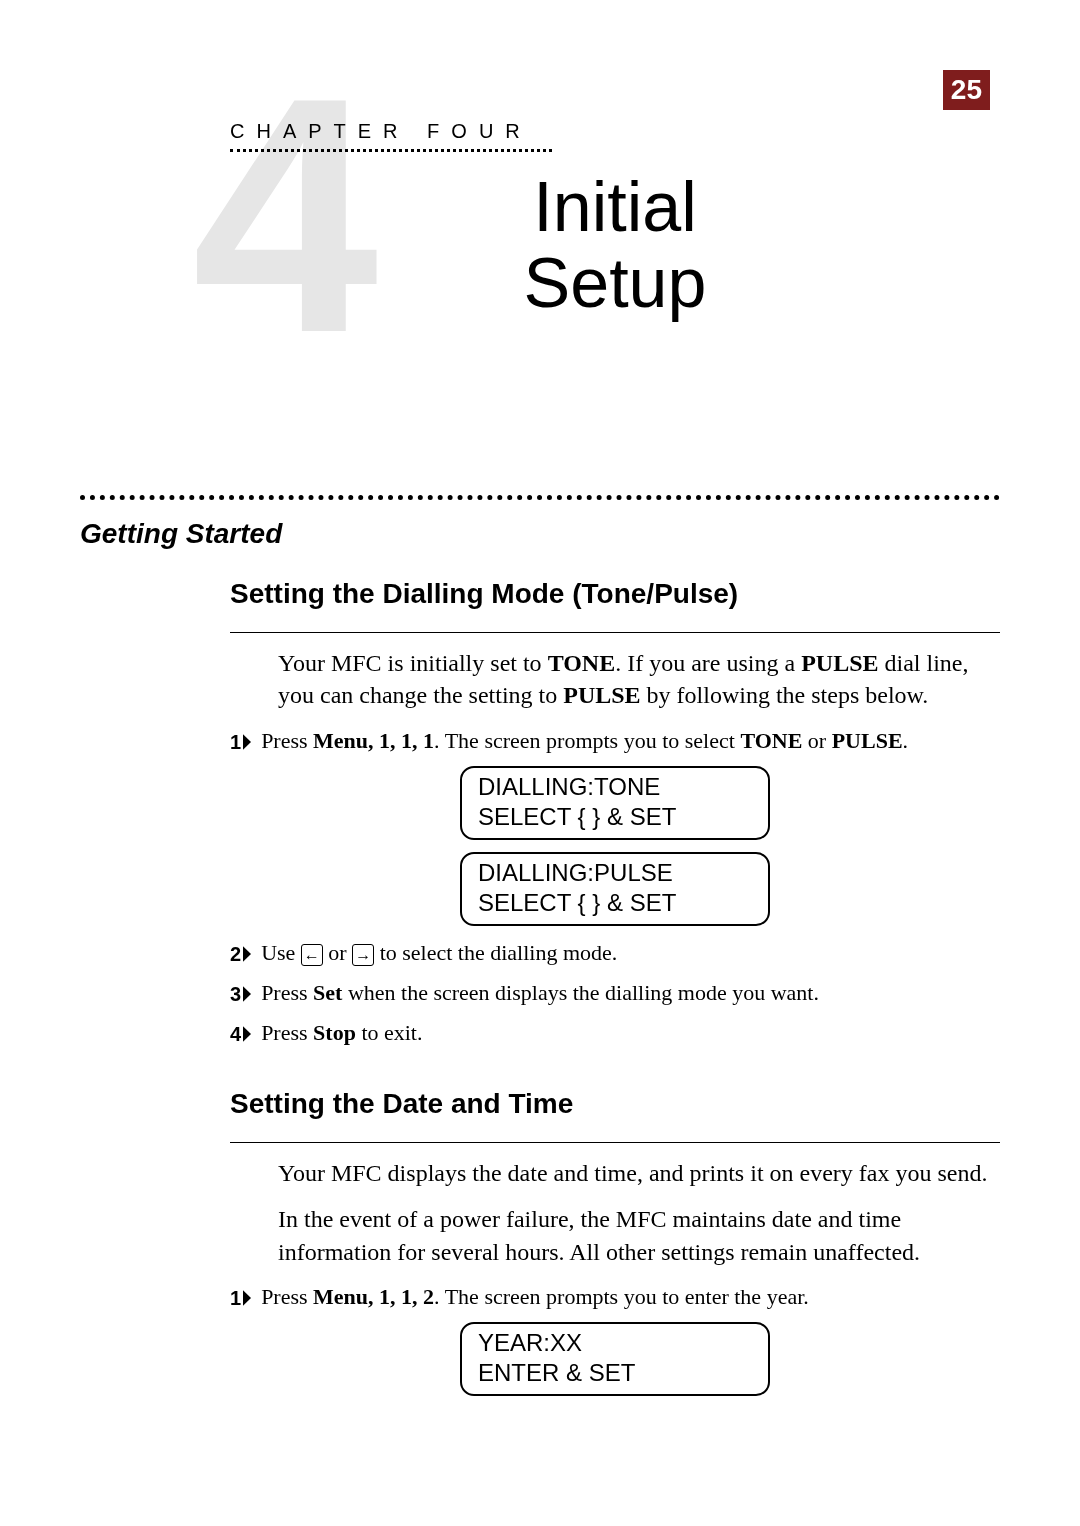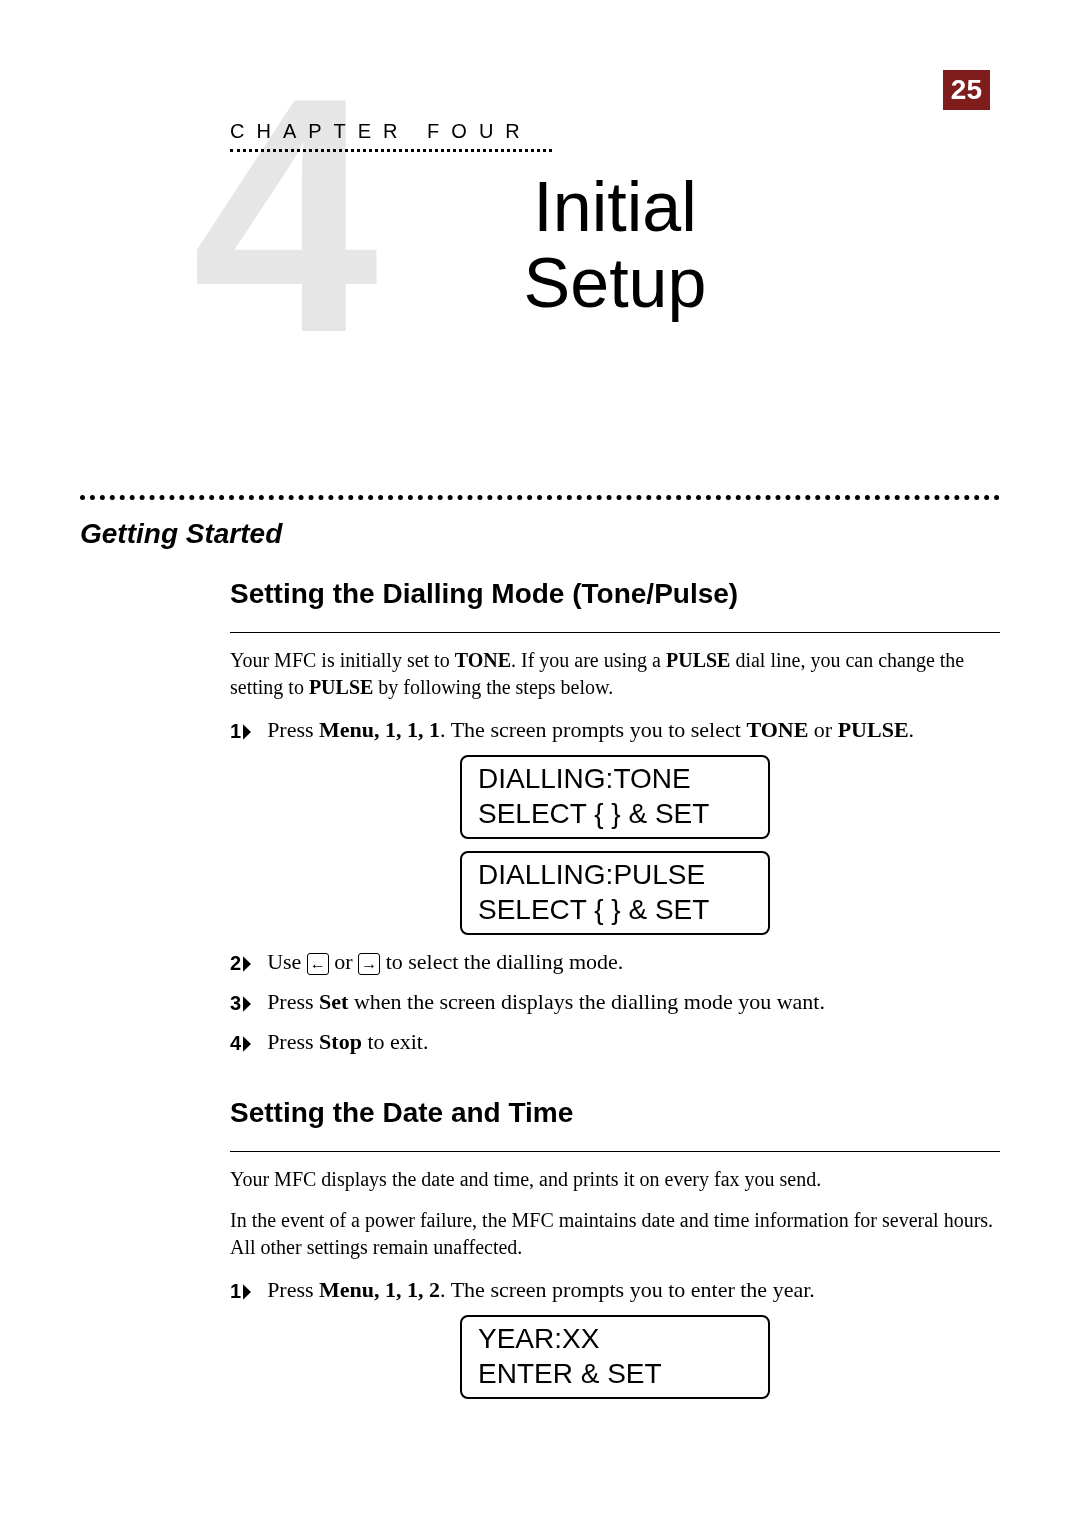--- a/index.html
+++ b/index.html
@@ -82,23 +82,24 @@
     font-family: Arial, Helvetica, sans-serif;
     font-weight: 700;
     font-size: 28px;
     border-bottom: 1px solid #000;
     padding-bottom: 22px;
     margin-bottom: 14px;
     margin-top: 40px;
   }
   .subheading.first { margin-top: 0; }
   .para {
-    font-size: 20px;
+    font-size: 24px;
     line-height: 1.35;
     margin-bottom: 14px;
+    margin-left: 48px;
   }
   .step {
     display: flex;
     align-items: flex-start;
     gap: 10px;
     margin-bottom: 10px;
     font-size: 22px;
     line-height: 1.35;
   }
   .step-marker {
@@ -113,29 +114,29 @@
     font-size: 20px;
   }
   .step-marker .caret {
     width: 0; height: 0;
     border-left: 8px solid #000;
     border-top: 6px solid transparent;
     border-bottom: 6px solid transparent;
     margin-left: 2px;
     transform: scaleY(1.3);
   }
-  .step-text { flex: 1; margin-left: 6px; }
+  .step-text { flex: 1; }
   .step-text .b { font-weight: 700; }
   .lcd {
     display: block;
     border: 2px solid #000;
-    border-radius: 8px;
+    border-radius: 14px;
     padding: 4px 16px 6px 16px;
     font-family: Arial, Helvetica, sans-serif;
-    font-size: 28px;
+    font-size: 24px;
     line-height: 1.25;
     width: 310px;
     margin: 10px auto 12px auto;
   }
   .lcd-line { white-space: pre; }
   .arrow-key {
     display: inline-flex;
     align-items: center;
     justify-content: center;
     border: 1.5px solid #000;

